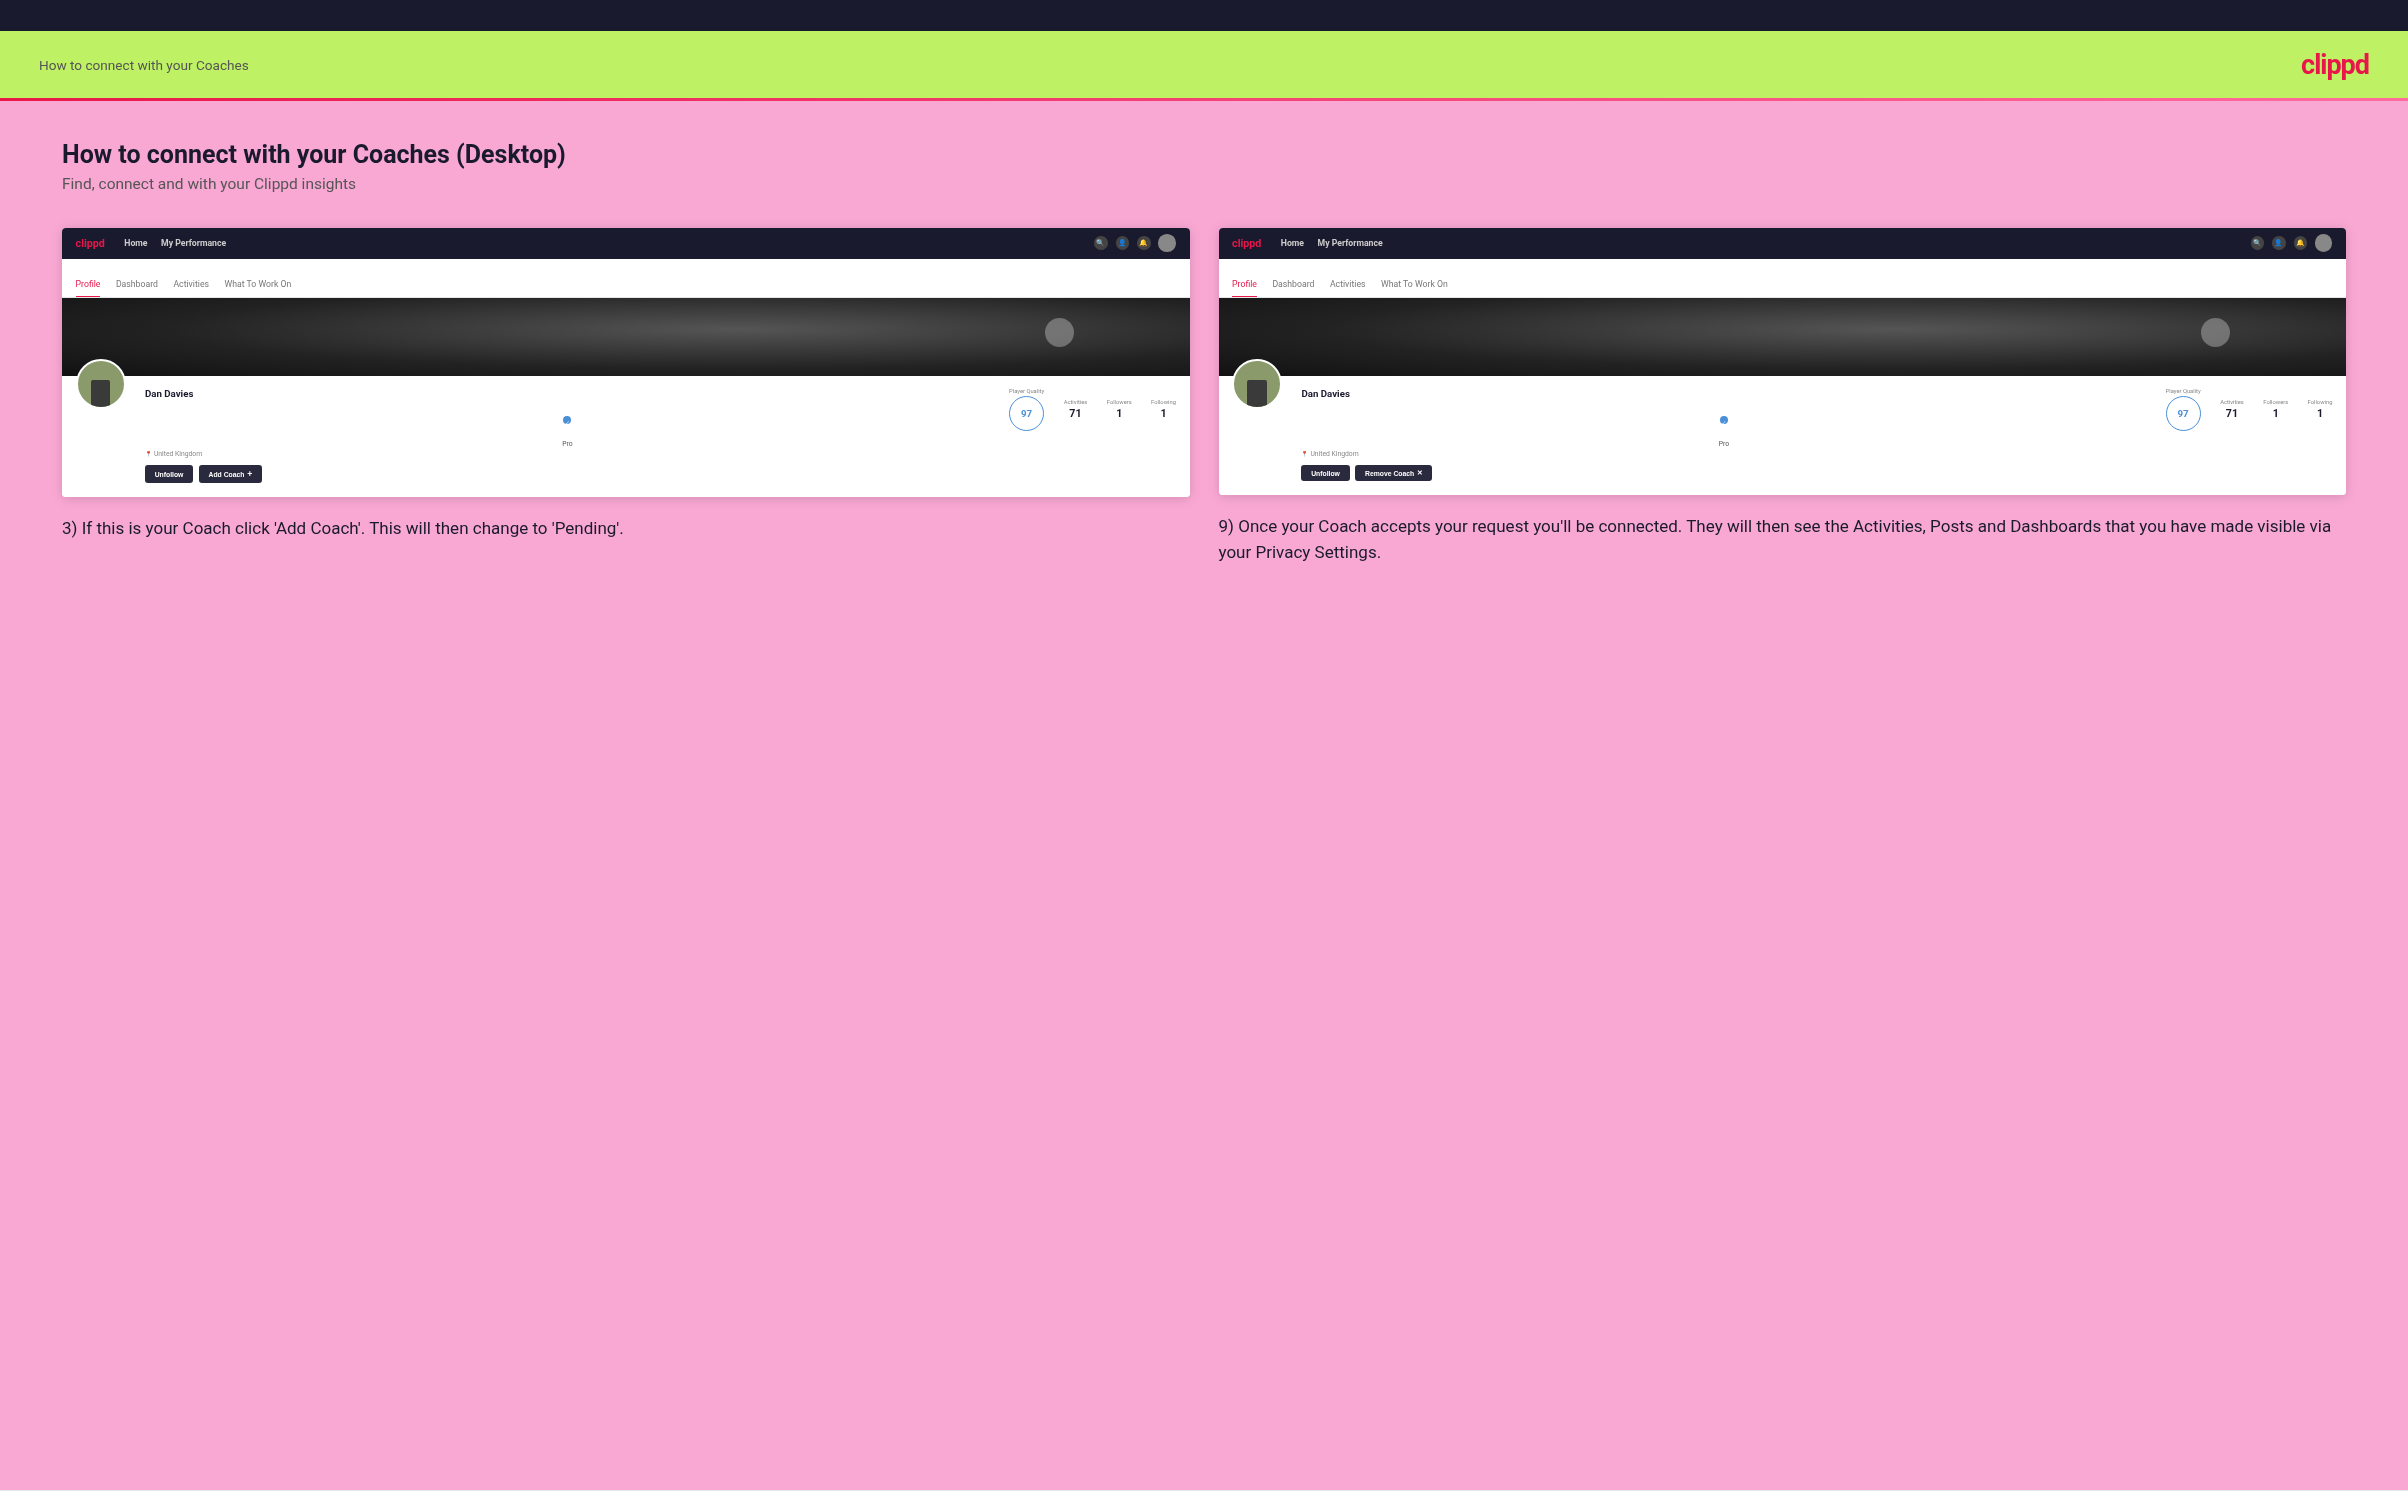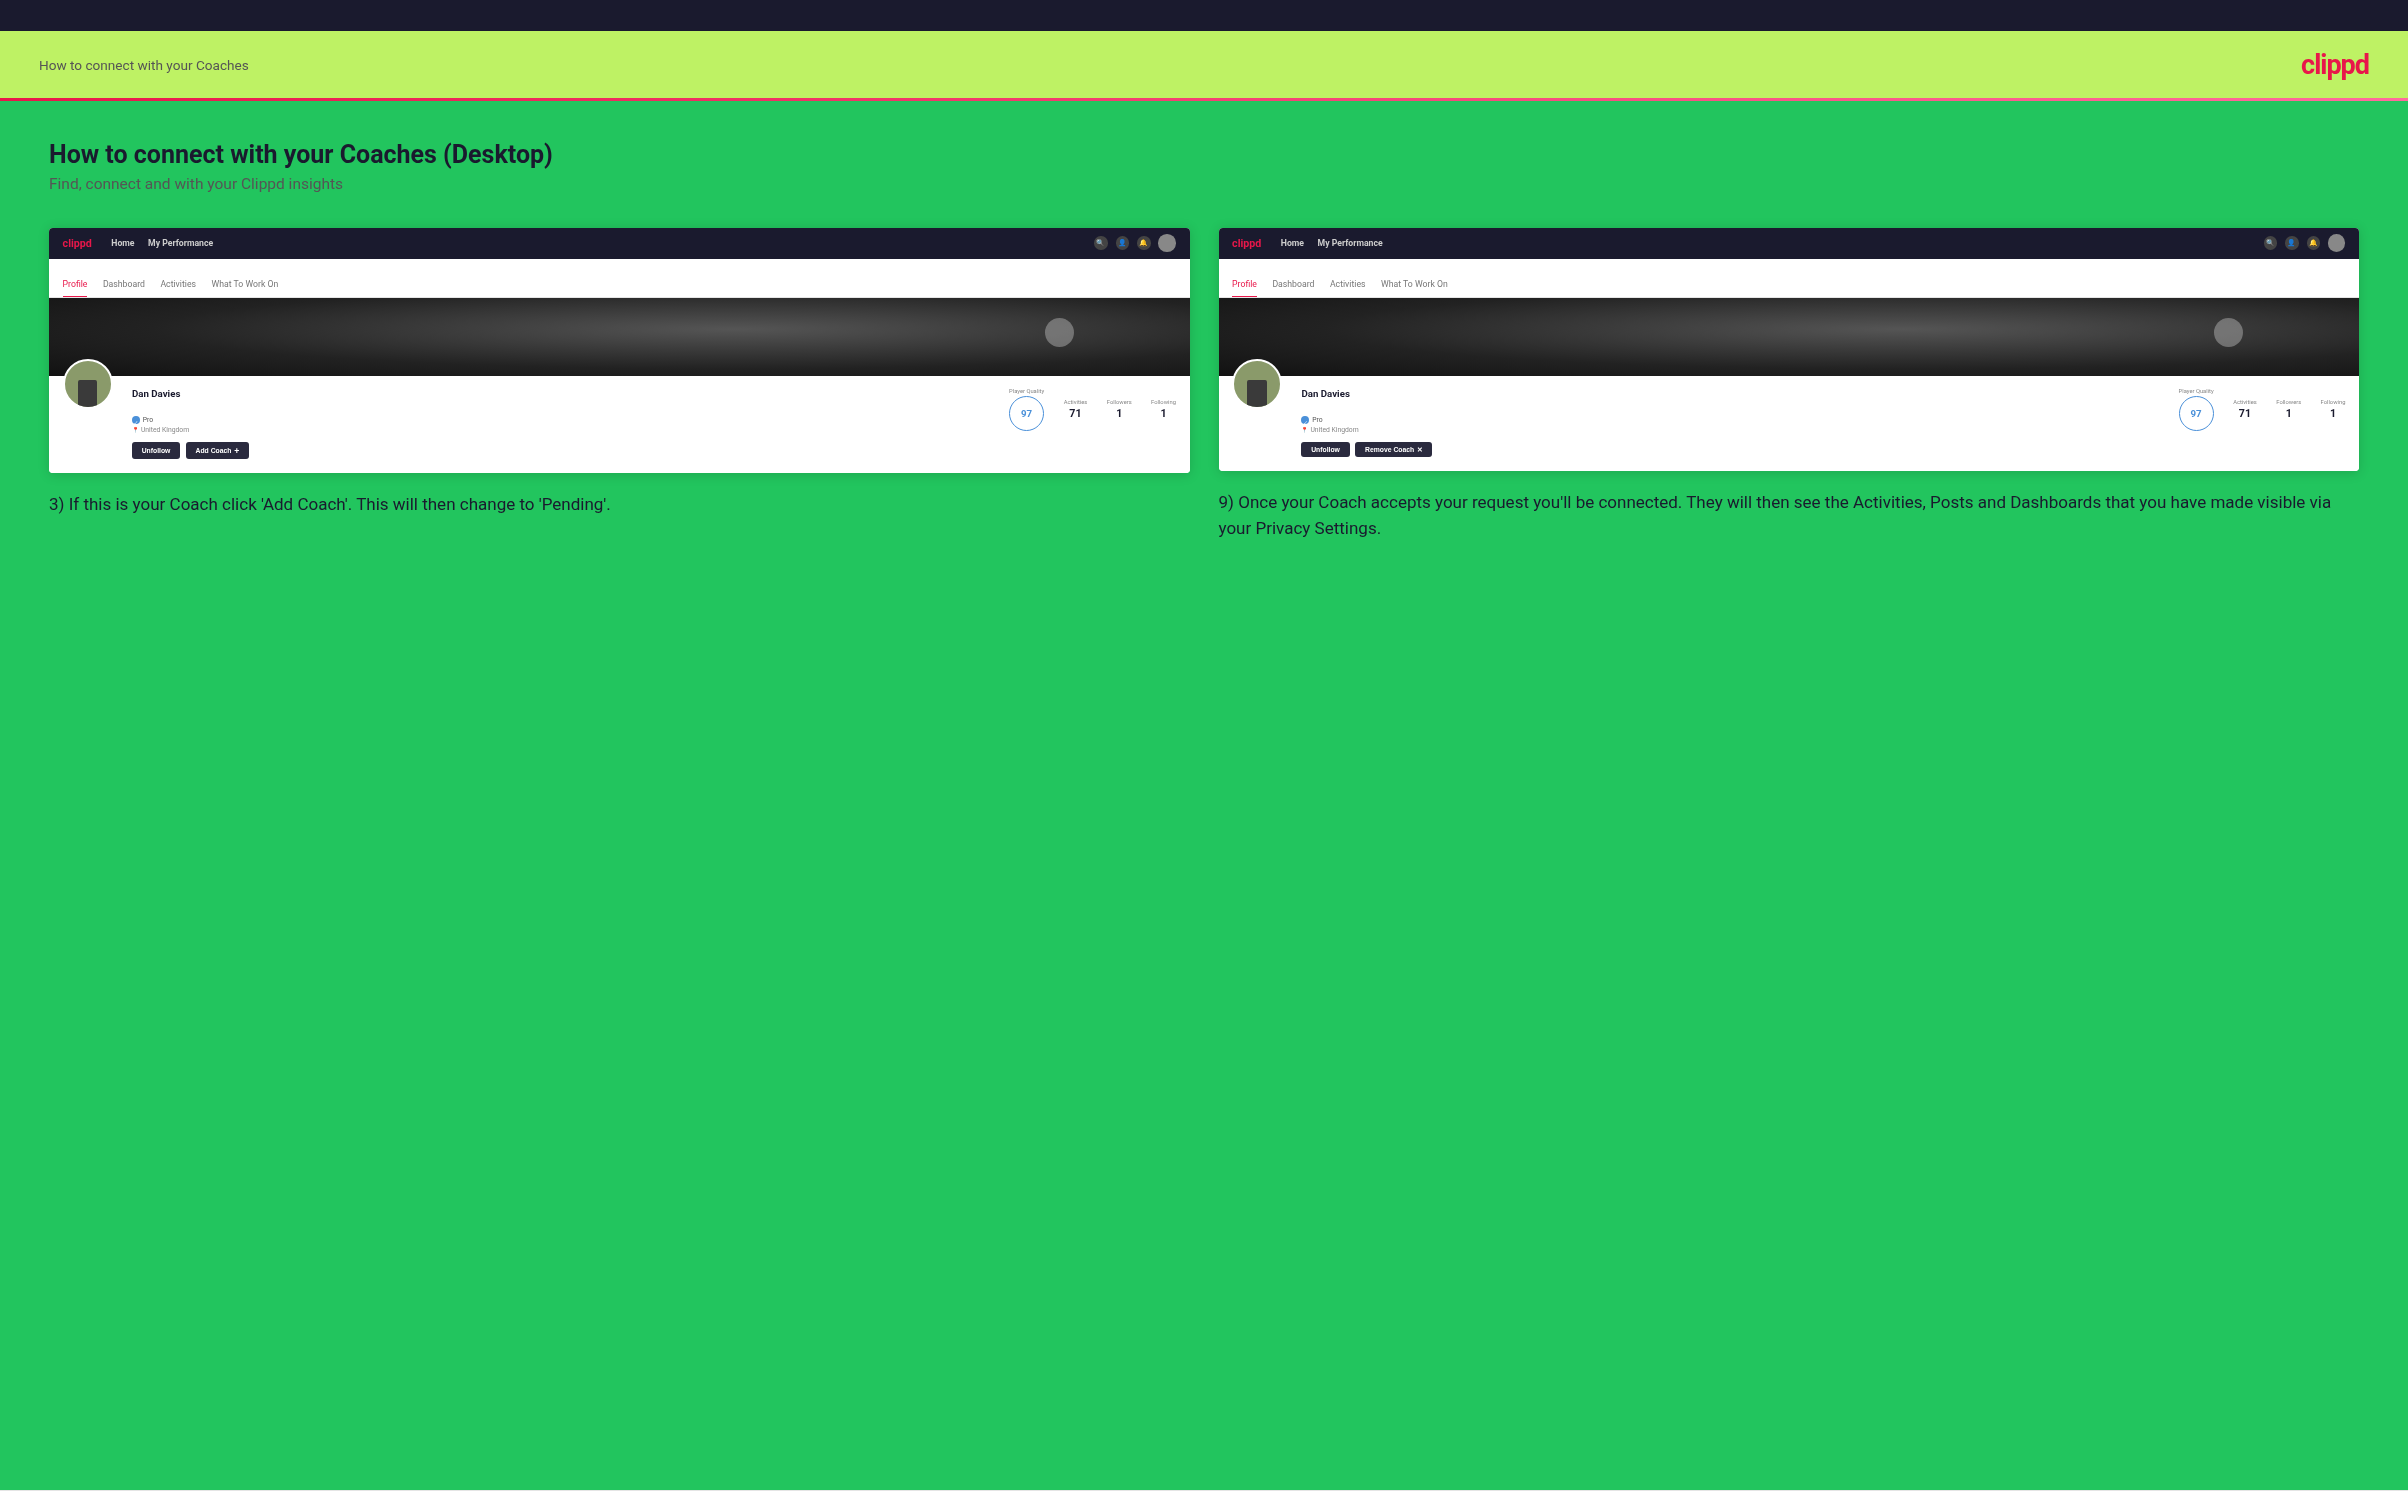--- a/index.html
+++ b/index.html
@@ -28,22 +28,22 @@
       font-weight: 700;
       color: #e8174a;
       letter-spacing: -1px;
     }
     .divider {
       height: 2.9px;
       background: linear-gradient(to right, #e8174a, #ff6b9d);
       margin: 0 0 0 0;
     }
     .main-content {
-      background: #22c55e;
-      padding: 39px 49px;
+      background: #f9a8d4;
+      padding: 39px 62px;
       min-height: calc(100vh - 116px);
     }
     .page-title {
       font-size: 25px;
       font-weight: 700;
       color: #1a1a2e;
       margin-bottom: 5.8px;
     }
     .page-subtitle {
       font-size: 15.5px;
@@ -186,22 +186,23 @@
     }
     .mock-profile-name {
       font-size: 9.7px;
       font-weight: 700;
       color: #1a1a2e;
       margin-bottom: 17px;
     }
     .mock-profile-badge {
       display: flex;
       align-items: center;
-      gap: 3px;
+      gap: 16px;
       margin-bottom: 1.9px;
+      flex-direction: column;
     }
     .mock-badge-icon {
       width: 7.8px;
       height: 7.8px;
       border-radius: 50%;
       background: #4a90d9;
       display: flex;
       align-items: center;
       justify-content: center;
     }

